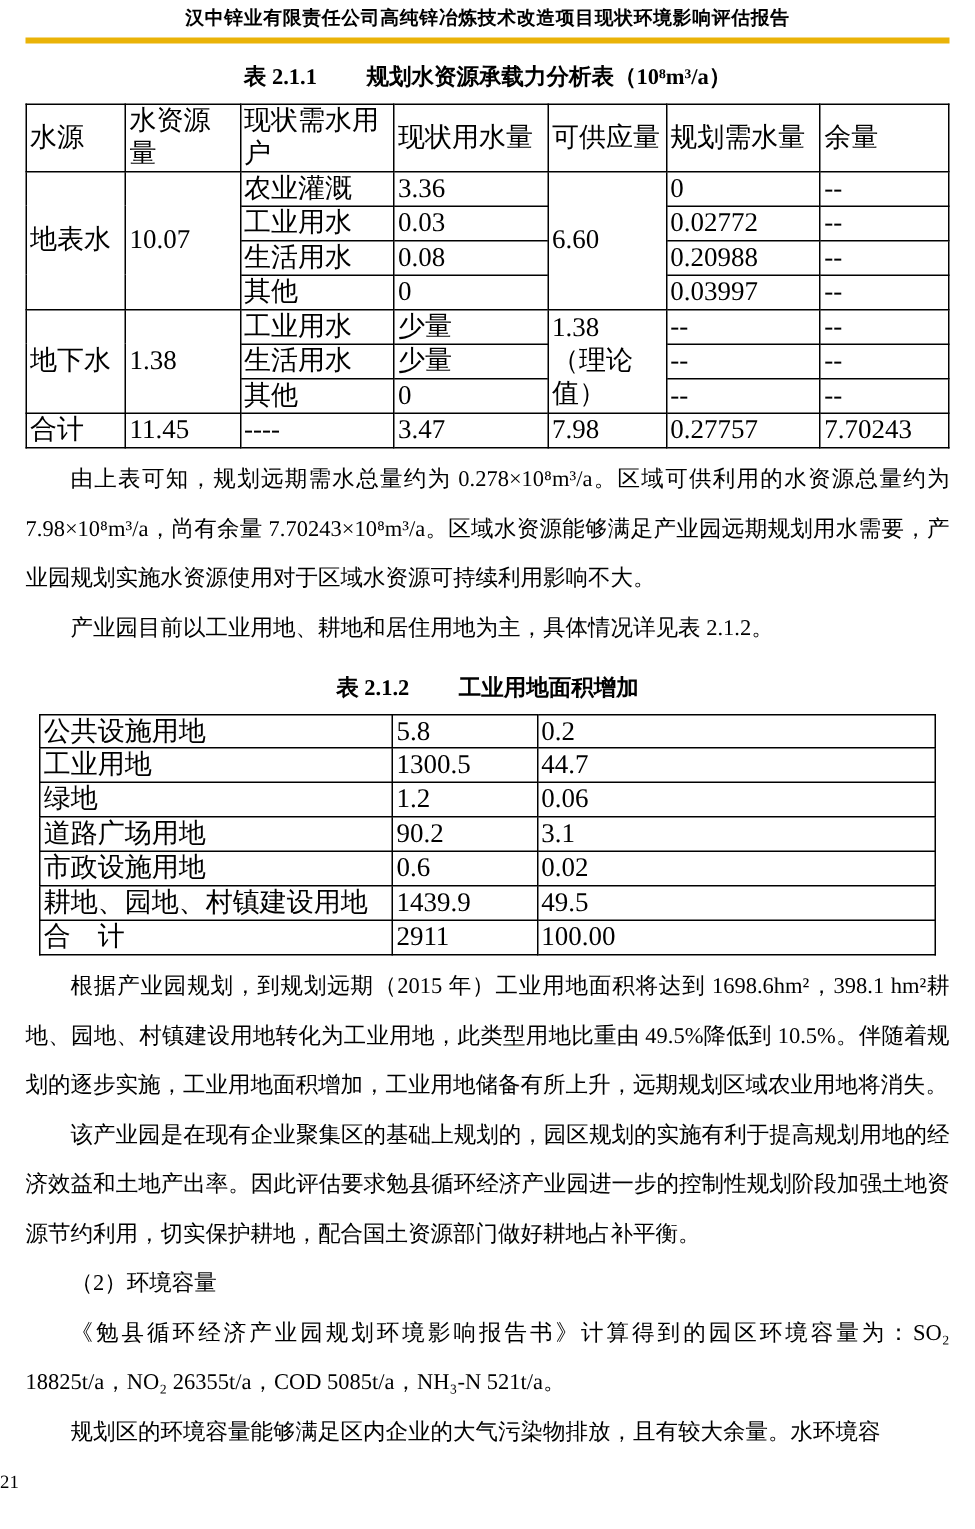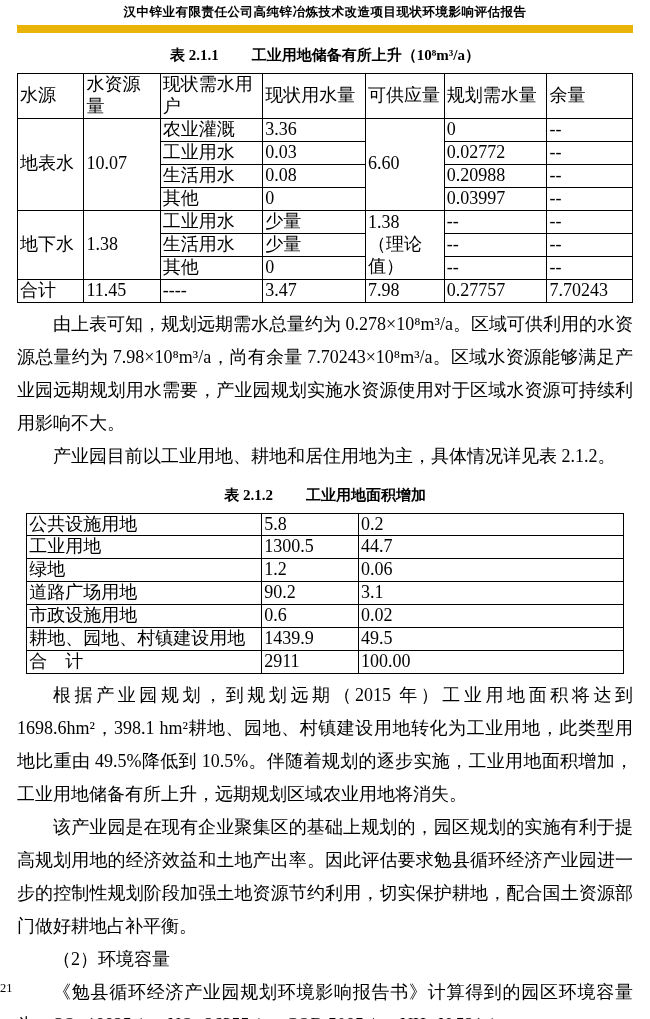--- a/index.html
+++ b/index.html
@@ -4,54 +4,54 @@
 <style>
   html,body{margin:0;padding:0;background:#ffffff;}
   .page{
     width:650px;height:1019px;box-sizing:border-box;
     padding:4px 17px 0 17px;position:relative;
     background:#ffffff;color:#000;
     font-family:"Liberation Serif","DejaVu Serif",serif;
   }
   .doc-header{
     text-align:center;font-weight:bold;font-size:12.5px;
-    letter-spacing:.5px;padding-bottom:4px;border-bottom:8px solid #eab308;
+    letter-spacing:.5px;padding-bottom:4px;border-bottom:4px solid #eab308;
   }
   .table-title{
     text-align:center;font-weight:bold;font-size:15px;
     margin-top:13px;margin-bottom:8px;white-space:nowrap;
   }
   .table-title .tt-name{margin-left:2.2em;}
   table{border-collapse:collapse;table-layout:fixed;text-align:left;font-size:18px;width:100%;}
   td{border:1px solid #000;padding:0 2px;height:20px;line-height:1.22;overflow:hidden;}
   .t1 tr.head td{height:23px;}
   .preline{white-space:pre-line;}
   .t2{width:97%;margin:0 auto;}
   .bodytext p{
-    font-size:18px;line-height:33px;margin:0;text-align:justify;
+    font-size:15px;line-height:33px;margin:0;text-align:justify;
     text-indent:2em;
   }
   .bodytext{margin-top:3px;}
   .after-table{margin-top:5px;}
   .page-number{
     position:absolute;left:0;right:0;bottom:23px;
     text-align:left;font-size:12.5px;
   }
 </style>
 </head>
 <body>
 
 <div class="page">
 
   <div class="doc-header">
     <span>汉中锌业有限责任公司高纯锌冶炼技术改造项目现状环境影响评估报告</span>
   </div>
 
   <div class="table-title">
-    <span class="tt-label">表 2.1.1</span><span class="tt-name">工业用地储备有所上升（10⁸m³/a）</span>
+    <span class="tt-label">表 2.1.1</span><span class="tt-name">规划水资源承载力分析表（10⁸m³/a）</span>
   </div>
 
   <table class="t1">
     <colgroup>
       <col style="width:10.8%">
         <col style="width:12.4%">
         <col style="width:16.7%">
       <col style="width:16.7%">
         <col style="width:12.8%">
         <col style="width:16.7%">

